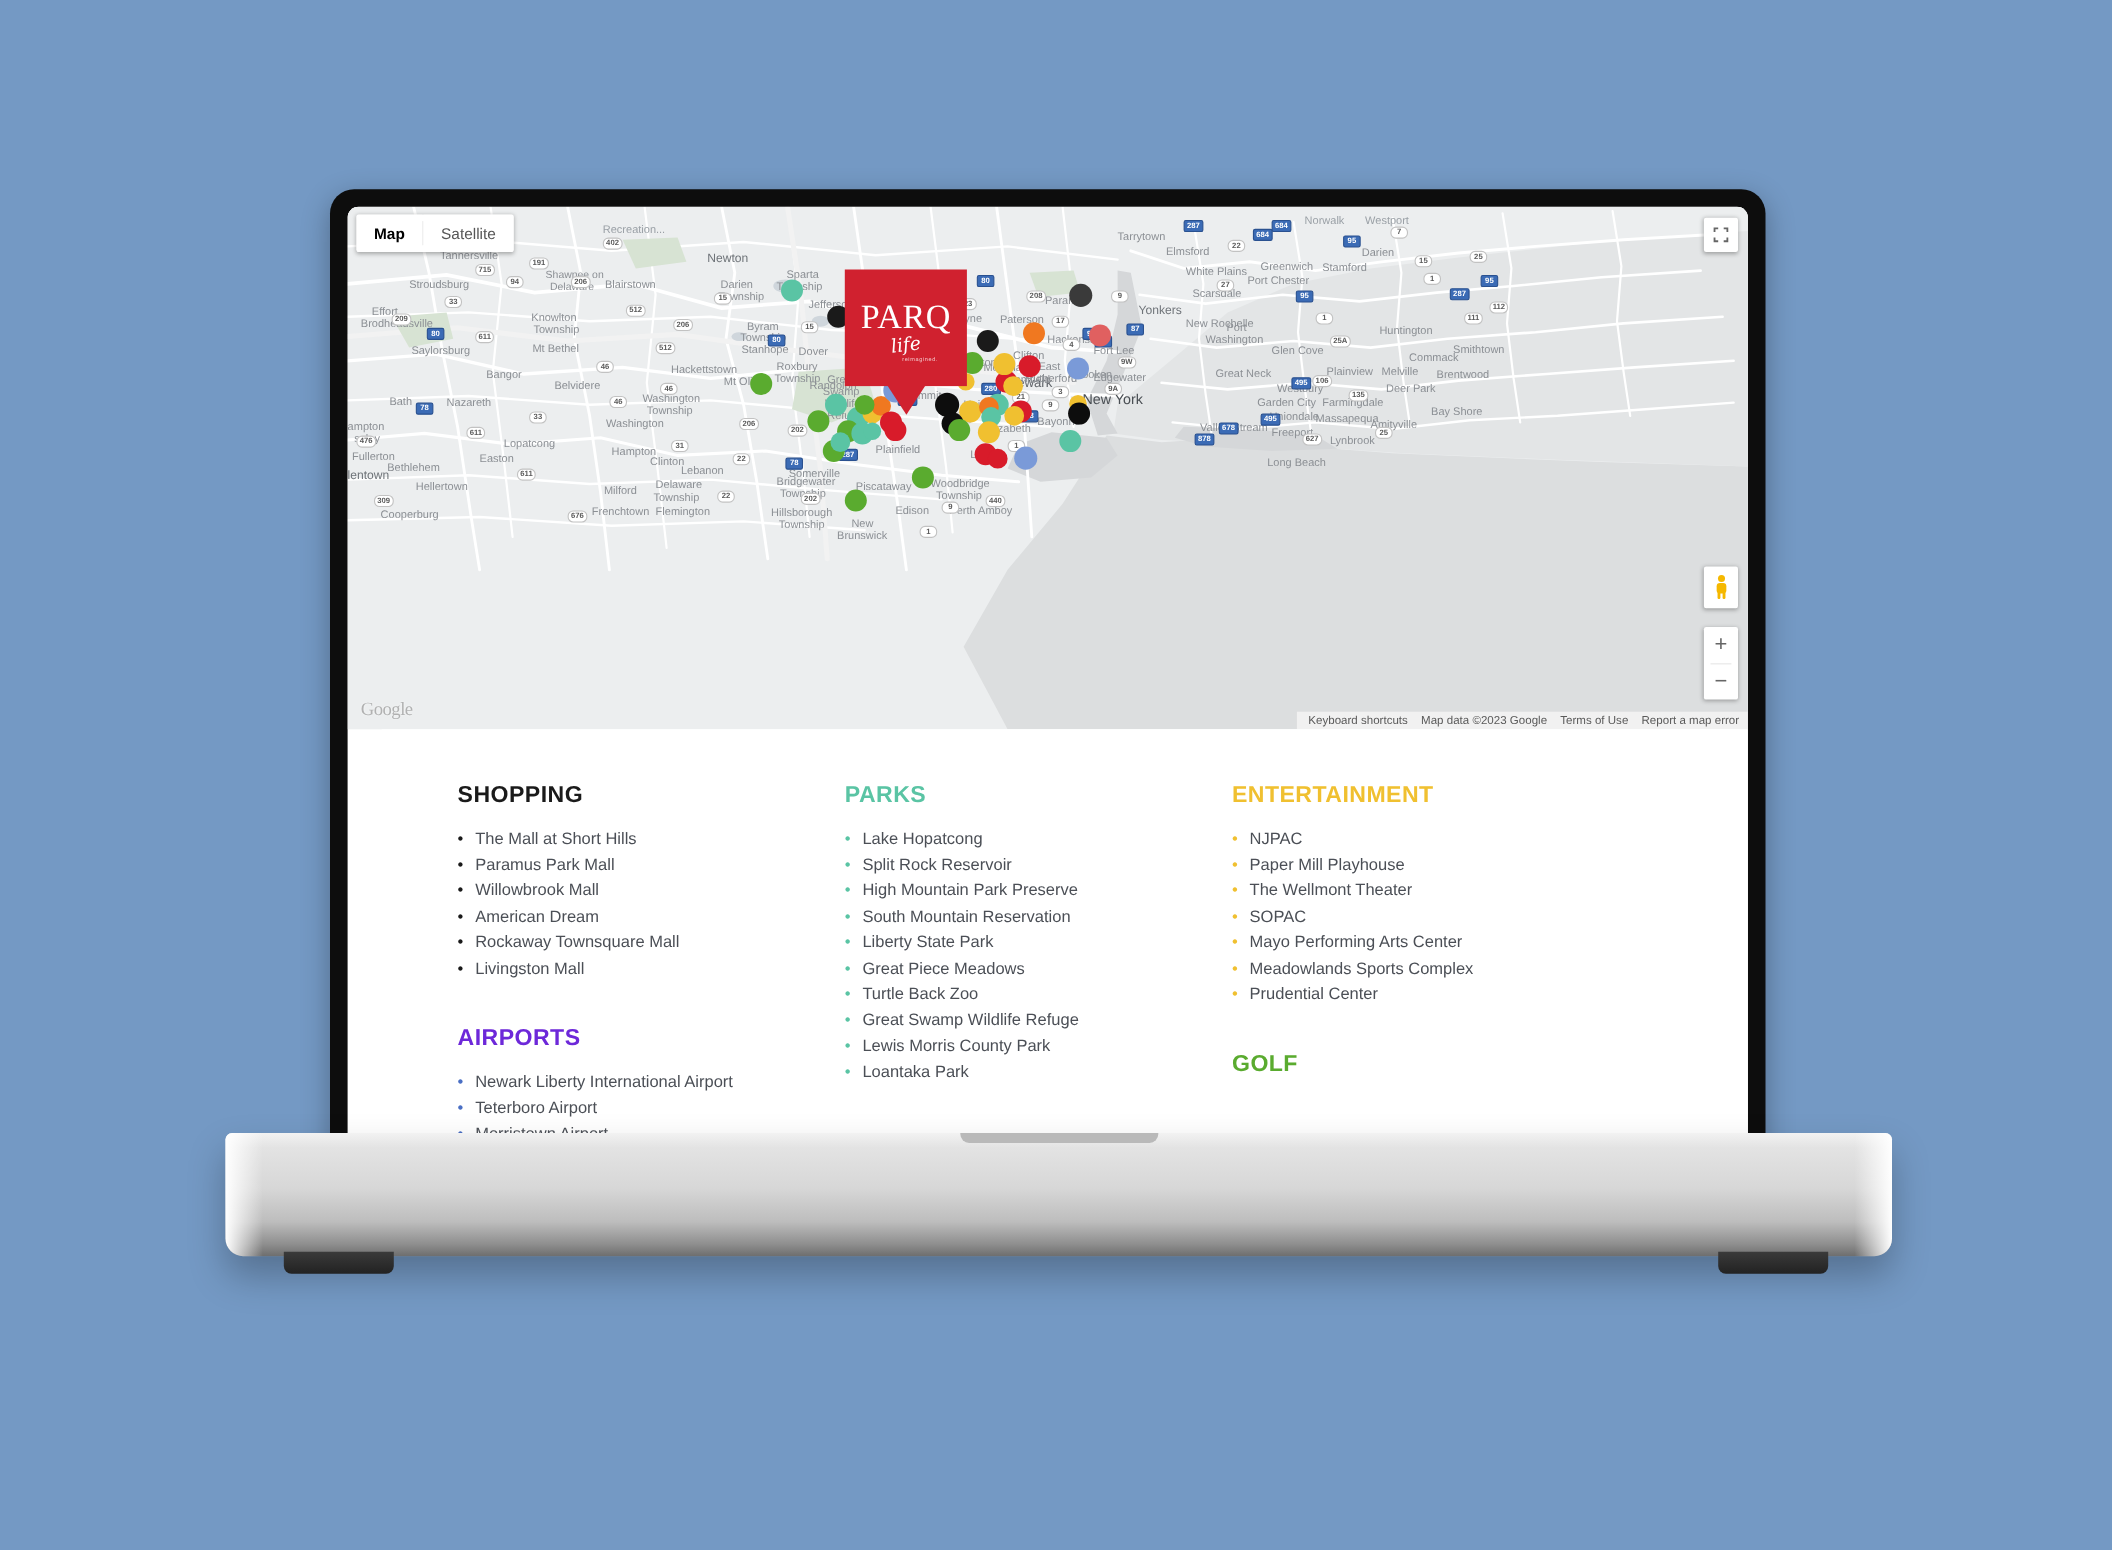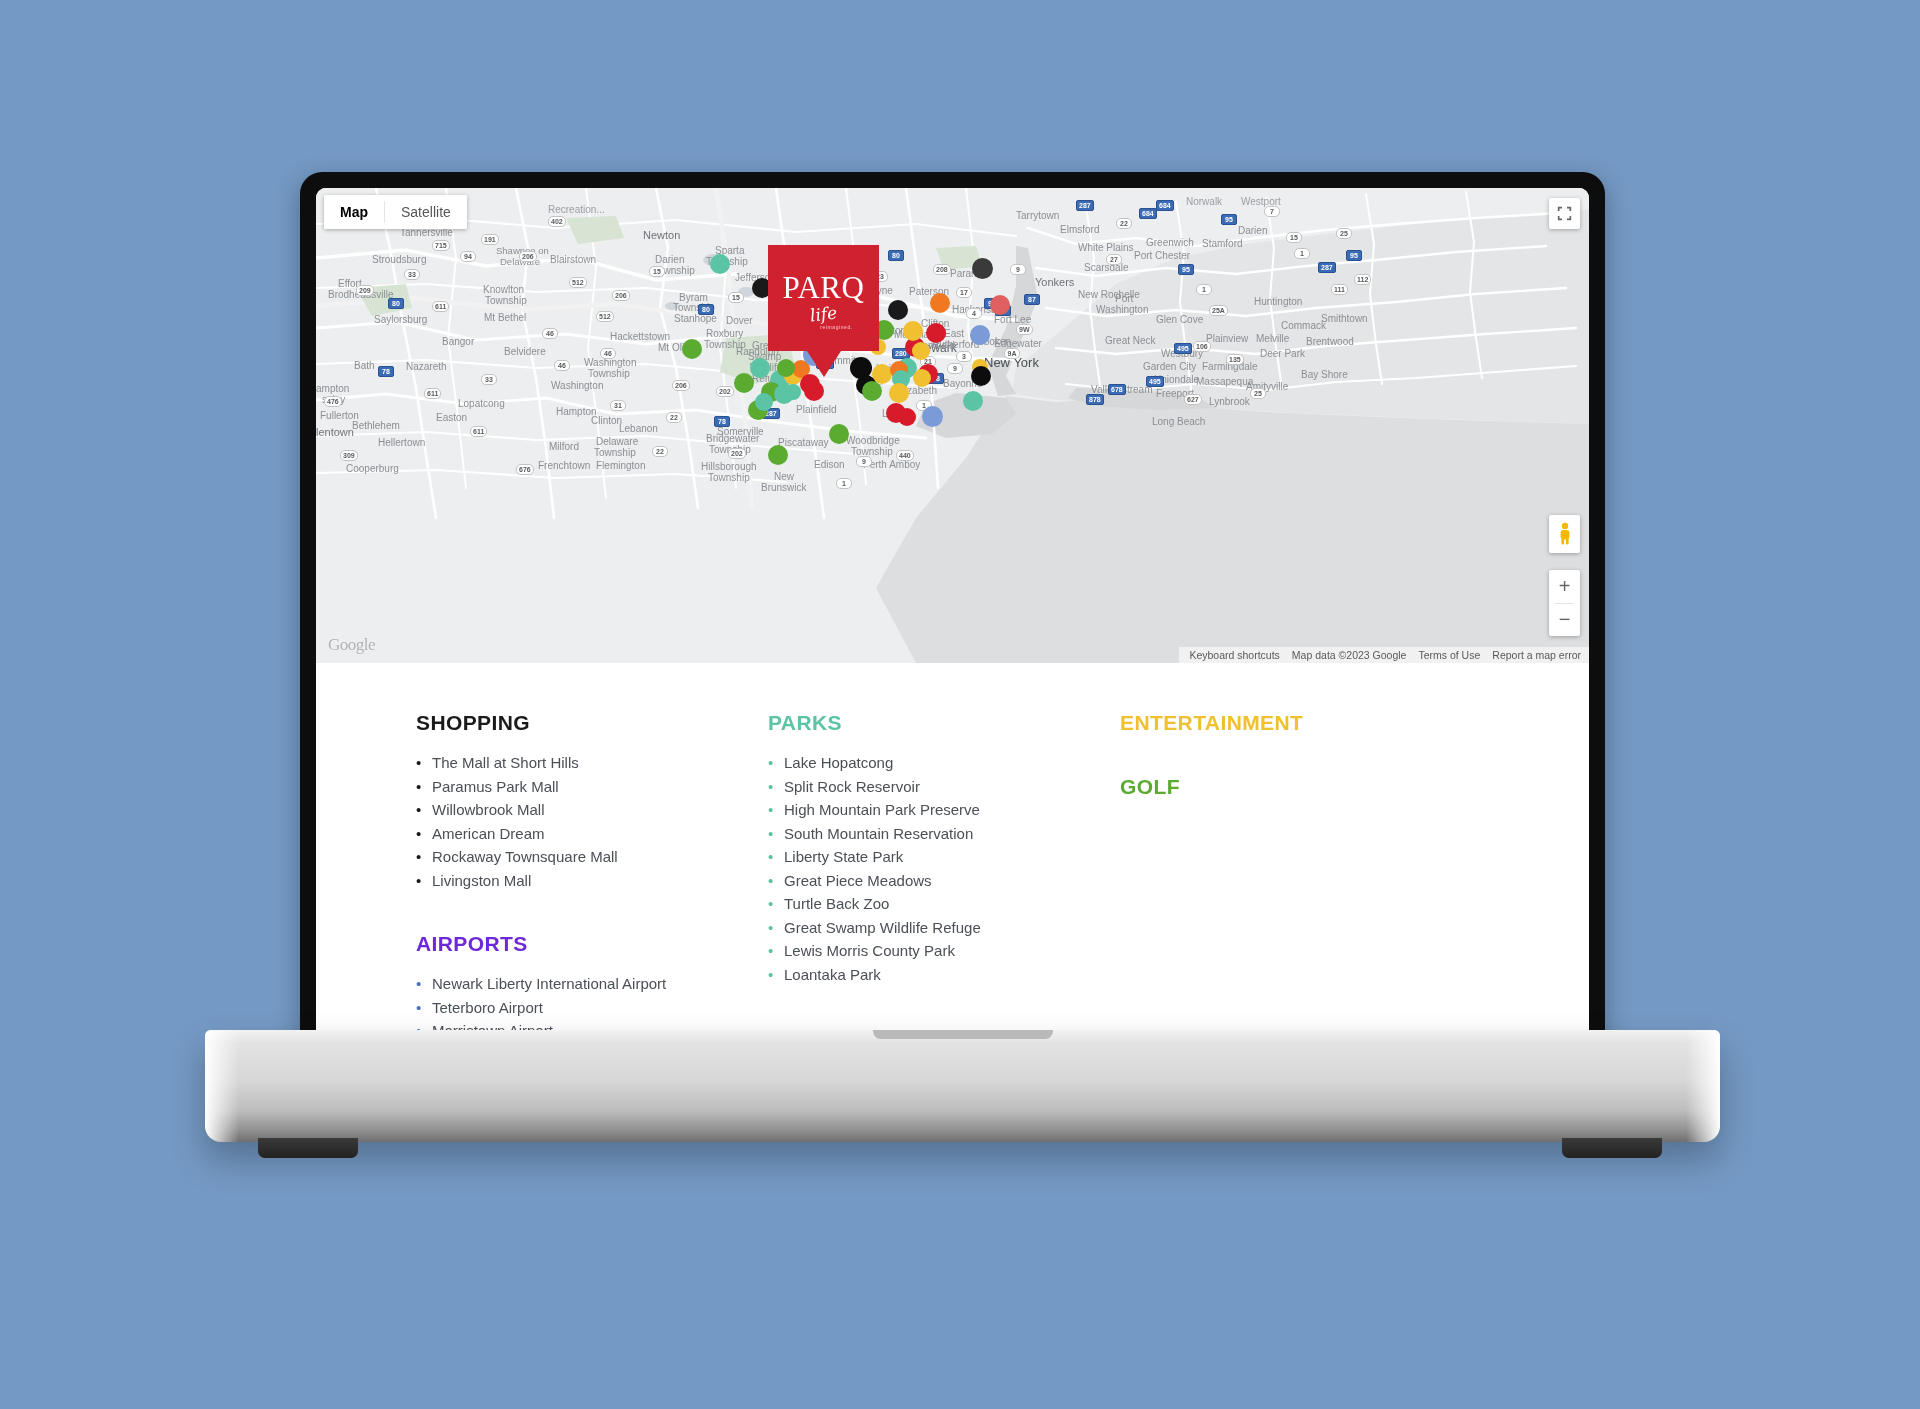--- a/index.html
+++ b/index.html
@@ -684,20 +684,29 @@
                 <li data-name="list-item" style="--bc: #5ac4a4;">Turtle Back Zoo</li>
                 <li data-name="list-item" style="--bc: #5ac4a4;">Great Swamp Wildlife Refuge</li>
                 <li data-name="list-item" style="--bc: #5ac4a4;">Lewis Morris County Park</li>
                 <li data-name="list-item" style="--bc: #5ac4a4;">Loantaka Park</li>
               </ul>
             </div>
           </div>
         <div class="col" id="col-2" data-name="amenities-column-right">
             <div class="cat-block" data-name="category-block-entertainment">
               <div class="cat-title" data-name="category-title-entertainment" style="color: rgb(240, 192, 48);">ENTERTAINMENT</div>
+              <ul class="cat-list" data-name="category-list-entertainment">
+                <li data-name="list-item" style="--bc: #f0c030;">NJPAC</li>
+                <li data-name="list-item" style="--bc: #f0c030;">Paper Mill Playhouse</li>
+                <li data-name="list-item" style="--bc: #f0c030;">The Wellmont Theater</li>
+                <li data-name="list-item" style="--bc: #f0c030;">SOPAC</li>
+                <li data-name="list-item" style="--bc: #f0c030;">Mayo Performing Arts Center</li>
+                <li data-name="list-item" style="--bc: #f0c030;">Meadowlands Sports Complex</li>
+                <li data-name="list-item" style="--bc: #f0c030;">Prudential Center</li>
+              </ul>
             </div>
             <div class="cat-block" data-name="category-block-golf">
               <div class="cat-title" data-name="category-title-golf" style="color: rgb(90, 171, 47);">GOLF</div>
             </div>
           </div>
       </div>
 
     </div>
 
   </div>

